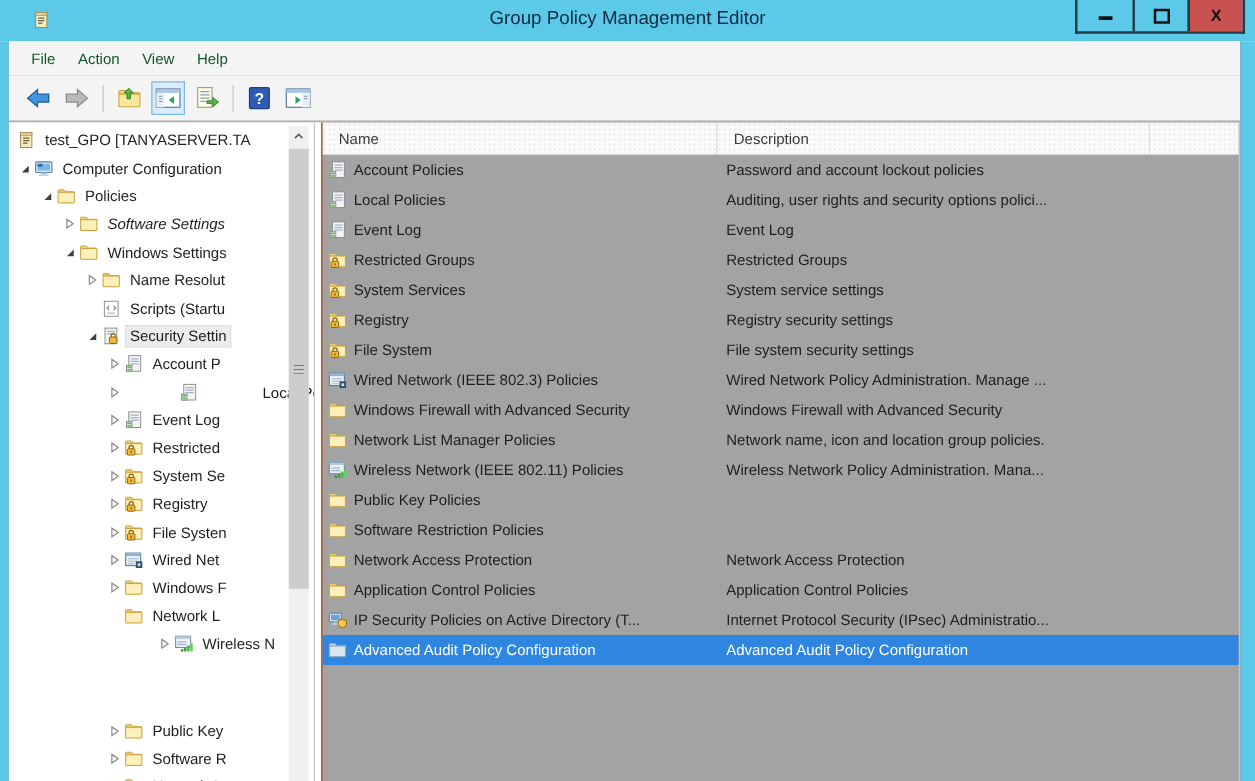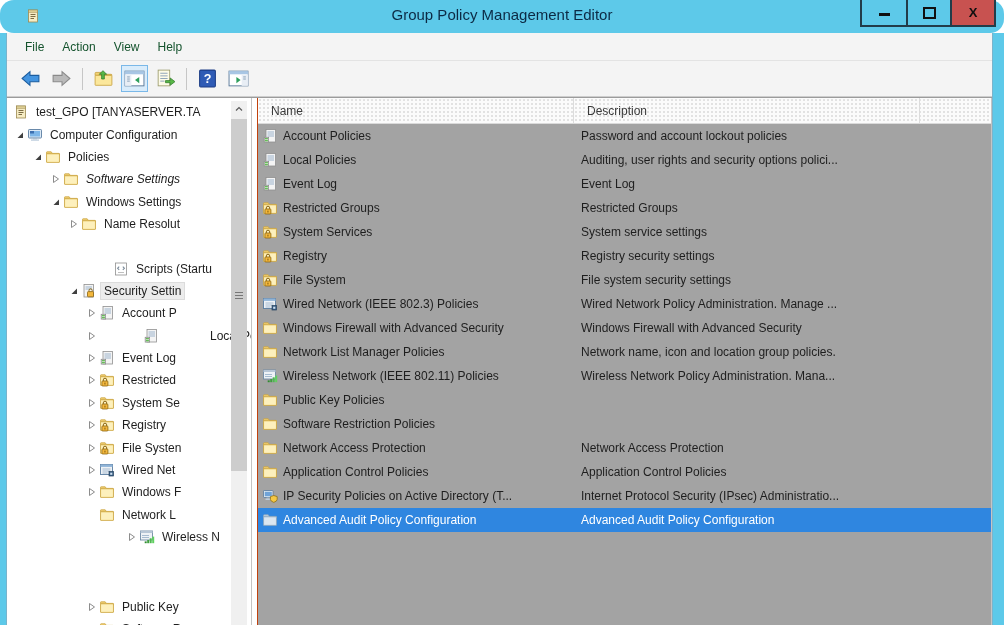--- a/index.html
+++ b/index.html
@@ -1,20 +1,20 @@
 <!DOCTYPE html>
 <html><head>
 <meta charset="utf-8">
 <style>
   html,body{margin:0;padding:0;background:#dfe7ec;}
   .window{position:relative;width:1004px;height:625px;background:#fff;overflow:hidden;
           font-family:"Liberation Sans",sans-serif;font-size:12px;color:#1e1e1e;
           --tb:#5dc9e9; --close:#c85250; --sel:#2f86e0;}
   
-  .titlebar{position:absolute;top:0;left:0;right:0;height:33px;background:var(--tb);border-radius:14px;}
+  .titlebar{position:absolute;top:0;left:0;right:0;height:33px;background:var(--tb);}
   .win-icon{position:absolute;left:25px;top:8px;width:16px;height:16px;}
   .win-icon svg{width:16px;height:16px;display:block;}
   .title{position:absolute;left:0;right:0;top:6px;text-align:center;font-size:15px;color:#0c2a44;}
   .controls{position:absolute;top:0;right:8px;display:flex;height:25px;border:2px solid #223c49;border-top:none;}
   .ctrl{width:44px;background:transparent;border:none;border-left:2px solid #223c49;display:flex;align-items:center;justify-content:center;padding:0;cursor:default;}
   .ctrl:first-child{border-left:none;}
   .ctrl.close{background:var(--close);}
   .glyph-min{width:11px;height:3px;background:#101010;margin-top:4px;}
   .glyph-max{width:9px;height:8px;border:2px solid #101010;}
   .glyph-x{font-weight:bold;font-size:13px;color:#101010;line-height:1;}
@@ -248,21 +248,21 @@
             </span>
             <span class="tic">
               <svg viewBox="0 0 16 16">
                 <path d="M1.5 4.8 V3.4 q0-.6.6-.6 h4.1 l1.2 1.6 h6.6 q.5 0 .5.5 v.9 z" fill="#f2d173" stroke="#c9a23f" stroke-width="0.8"></path>
                 <rect x="1.5" y="4.8" width="13" height="8.6" rx="0.4" fill="#fbe79b" stroke="#c9a23f" stroke-width="0.8"></rect>
                 <rect x="2.3" y="5.6" width="11.4" height="7" fill="#fdf0bd"></rect>
               </svg>
             </span>
             <span class="tlabel">Name Resolut</span>
           </div>
-          <div class="trow" style="padding-left: 92px; margin-top: 22px;">
+          <div class="trow" style="padding-left: 60px;">
             <span class="texp"></span>
             <span class="tic">
               <svg viewBox="0 0 16 16">
                 <rect x="2.5" y="2" width="11" height="12" fill="#ffffff" stroke="#909090" stroke-width="0.8"></rect>
                 <path d="M6.2 5.7 L4.6 7.3 L6.2 8.9" fill="none" stroke="#7a8a99" stroke-width="1.1"></path>
                 <path d="M9.8 5.7 L11.4 7.3 L9.8 8.9" fill="none" stroke="#7a8a99" stroke-width="1.1"></path>
                 <path d="M5 11.5 h6" stroke="#b8b8b8" stroke-width="0.9"></path>
               </svg>
             </span>
             <span class="tlabel">Scripts (Startu</span>

